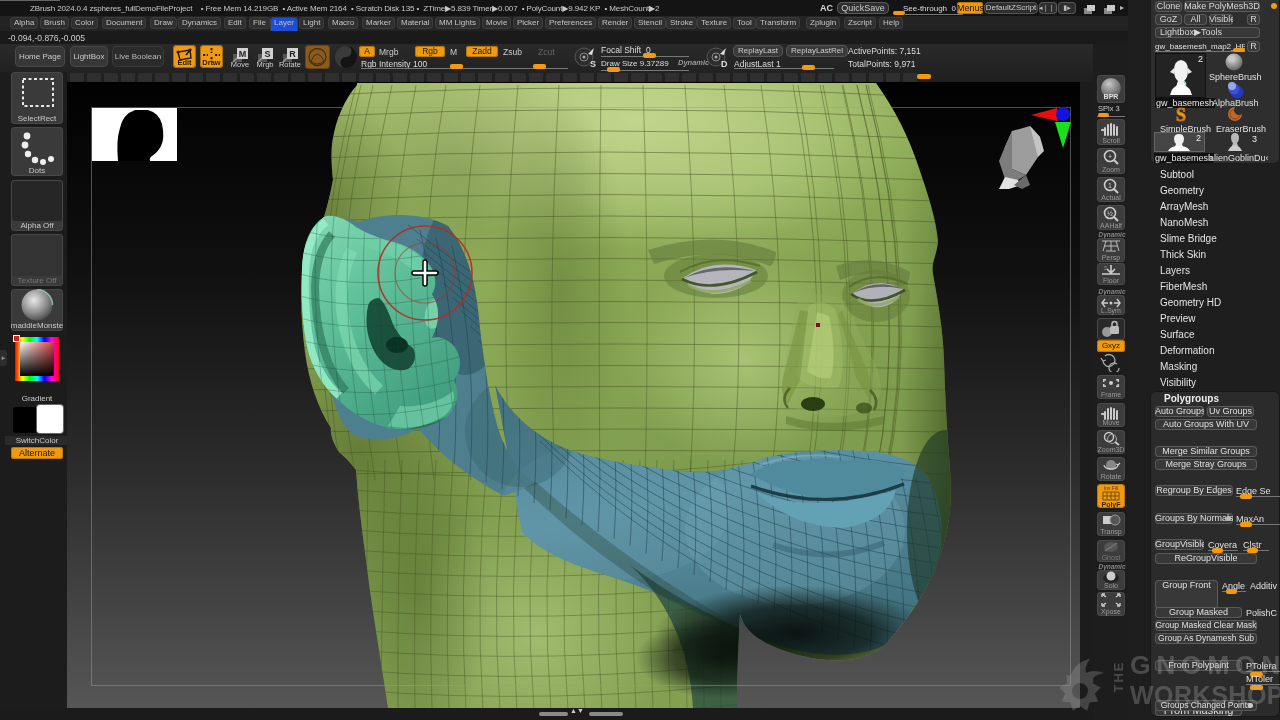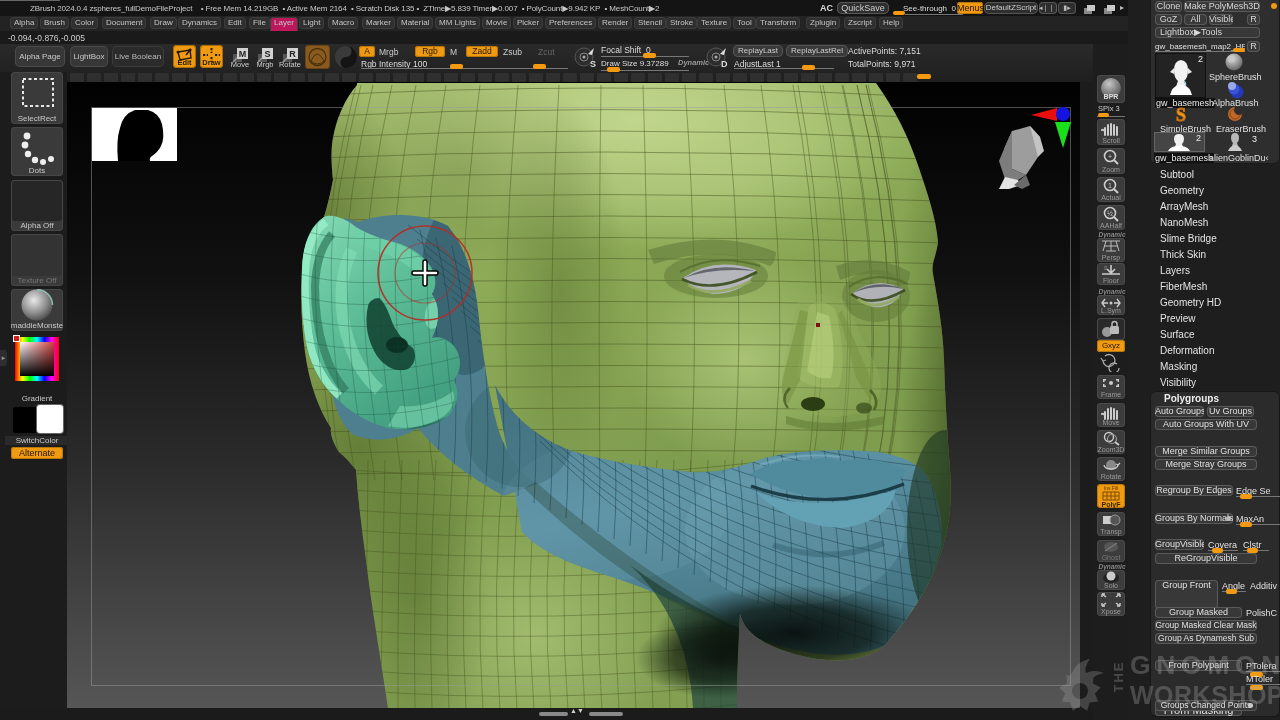--- a/index.html
+++ b/index.html
@@ -28,21 +28,21 @@
 <div class="t" style="left:1120px;top:3px;font-size:8px;color:#bbb;">▸</div>
 <div style="position:absolute;left:0;top:16px;width:1280px;height:15px;background:#232323"></div>
 <div style="position:absolute;left:10px;top:17px;height:12px;line-height:12px;padding:0 4px;background:#2f2f2f;border-radius:4px;box-shadow:inset 0 0 0 1px #3d3d3d;color:#c4c4c4;font-size:8px;white-space:nowrap">Alpha</div>
 <div style="position:absolute;left:40px;top:17px;height:12px;line-height:12px;padding:0 4px;background:#2f2f2f;border-radius:4px;box-shadow:inset 0 0 0 1px #3d3d3d;color:#c4c4c4;font-size:8px;white-space:nowrap">Brush</div>
 <div style="position:absolute;left:71px;top:17px;height:12px;line-height:12px;padding:0 4px;background:#2f2f2f;border-radius:4px;box-shadow:inset 0 0 0 1px #3d3d3d;color:#c4c4c4;font-size:8px;white-space:nowrap">Color</div>
 <div style="position:absolute;left:102px;top:17px;height:12px;line-height:12px;padding:0 4px;background:#2f2f2f;border-radius:4px;box-shadow:inset 0 0 0 1px #3d3d3d;color:#c4c4c4;font-size:8px;white-space:nowrap">Document</div>
 <div style="position:absolute;left:150px;top:17px;height:12px;line-height:12px;padding:0 4px;background:#2f2f2f;border-radius:4px;box-shadow:inset 0 0 0 1px #3d3d3d;color:#c4c4c4;font-size:8px;white-space:nowrap">Draw</div>
 <div style="position:absolute;left:178px;top:17px;height:12px;line-height:12px;padding:0 4px;background:#2f2f2f;border-radius:4px;box-shadow:inset 0 0 0 1px #3d3d3d;color:#c4c4c4;font-size:8px;white-space:nowrap">Dynamics</div>
 <div style="position:absolute;left:224px;top:17px;height:12px;line-height:12px;padding:0 4px;background:#2f2f2f;border-radius:4px;box-shadow:inset 0 0 0 1px #3d3d3d;color:#c4c4c4;font-size:8px;white-space:nowrap">Edit</div>
 <div style="position:absolute;left:249px;top:17px;height:12px;line-height:12px;padding:0 4px;background:#2f2f2f;border-radius:4px;box-shadow:inset 0 0 0 1px #3d3d3d;color:#c4c4c4;font-size:8px;white-space:nowrap">File</div>
-<div style="position:absolute;left:270px;top:17px;height:20px;line-height:12px;padding:0 4px;background:#be185d;border-radius:4px;box-shadow:inset 0 0 0 1px #3d3d3d;color:#c4c4c4;font-size:8px;white-space:nowrap">Layer</div>
+<div style="position:absolute;left:270px;top:17px;height:20px;line-height:12px;padding:0 4px;background:#1d4ed8;border-radius:4px;box-shadow:inset 0 0 0 1px #3d3d3d;color:#c4c4c4;font-size:8px;white-space:nowrap">Layer</div>
 <div style="position:absolute;left:299px;top:17px;height:12px;line-height:12px;padding:0 4px;background:#2f2f2f;border-radius:4px;box-shadow:inset 0 0 0 1px #3d3d3d;color:#c4c4c4;font-size:8px;white-space:nowrap">Light</div>
 <div style="position:absolute;left:328px;top:17px;height:12px;line-height:12px;padding:0 4px;background:#2f2f2f;border-radius:4px;box-shadow:inset 0 0 0 1px #3d3d3d;color:#c4c4c4;font-size:8px;white-space:nowrap">Macro</div>
 <div style="position:absolute;left:362px;top:17px;height:12px;line-height:12px;padding:0 4px;background:#2f2f2f;border-radius:4px;box-shadow:inset 0 0 0 1px #3d3d3d;color:#c4c4c4;font-size:8px;white-space:nowrap">Marker</div>
 <div style="position:absolute;left:397px;top:17px;height:12px;line-height:12px;padding:0 4px;background:#2f2f2f;border-radius:4px;box-shadow:inset 0 0 0 1px #3d3d3d;color:#c4c4c4;font-size:8px;white-space:nowrap">Material</div>
 <div style="position:absolute;left:435px;top:17px;height:12px;line-height:12px;padding:0 4px;background:#2f2f2f;border-radius:4px;box-shadow:inset 0 0 0 1px #3d3d3d;color:#c4c4c4;font-size:8px;white-space:nowrap">MM Lights</div>
 <div style="position:absolute;left:482px;top:17px;height:12px;line-height:12px;padding:0 4px;background:#2f2f2f;border-radius:4px;box-shadow:inset 0 0 0 1px #3d3d3d;color:#c4c4c4;font-size:8px;white-space:nowrap">Movie</div>
 <div style="position:absolute;left:513px;top:17px;height:12px;line-height:12px;padding:0 4px;background:#2f2f2f;border-radius:4px;box-shadow:inset 0 0 0 1px #3d3d3d;color:#c4c4c4;font-size:8px;white-space:nowrap">Picker</div>
 <div style="position:absolute;left:545px;top:17px;height:12px;line-height:12px;padding:0 4px;background:#2f2f2f;border-radius:4px;box-shadow:inset 0 0 0 1px #3d3d3d;color:#c4c4c4;font-size:8px;white-space:nowrap">Preferences</div>
 <div style="position:absolute;left:598px;top:17px;height:12px;line-height:12px;padding:0 4px;background:#2f2f2f;border-radius:4px;box-shadow:inset 0 0 0 1px #3d3d3d;color:#c4c4c4;font-size:8px;white-space:nowrap">Render</div>
 <div style="position:absolute;left:634px;top:17px;height:12px;line-height:12px;padding:0 4px;background:#2f2f2f;border-radius:4px;box-shadow:inset 0 0 0 1px #3d3d3d;color:#c4c4c4;font-size:8px;white-space:nowrap">Stencil</div>
@@ -50,21 +50,21 @@
 <div style="position:absolute;left:697px;top:17px;height:12px;line-height:12px;padding:0 4px;background:#2f2f2f;border-radius:4px;box-shadow:inset 0 0 0 1px #3d3d3d;color:#c4c4c4;font-size:8px;white-space:nowrap">Texture</div>
 <div style="position:absolute;left:733px;top:17px;height:12px;line-height:12px;padding:0 4px;background:#2f2f2f;border-radius:4px;box-shadow:inset 0 0 0 1px #3d3d3d;color:#c4c4c4;font-size:8px;white-space:nowrap">Tool</div>
 <div style="position:absolute;left:756px;top:17px;height:12px;line-height:12px;padding:0 4px;background:#2f2f2f;border-radius:4px;box-shadow:inset 0 0 0 1px #3d3d3d;color:#c4c4c4;font-size:8px;white-space:nowrap">Transform</div>
 <div style="position:absolute;left:806px;top:17px;height:12px;line-height:12px;padding:0 4px;background:#2f2f2f;border-radius:4px;box-shadow:inset 0 0 0 1px #3d3d3d;color:#c4c4c4;font-size:8px;white-space:nowrap">Zplugin</div>
 <div style="position:absolute;left:844px;top:17px;height:12px;line-height:12px;padding:0 4px;background:#2f2f2f;border-radius:4px;box-shadow:inset 0 0 0 1px #3d3d3d;color:#c4c4c4;font-size:8px;white-space:nowrap">Zscript</div>
 <div style="position:absolute;left:879px;top:17px;height:12px;line-height:12px;padding:0 4px;background:#2f2f2f;border-radius:4px;box-shadow:inset 0 0 0 1px #3d3d3d;color:#c4c4c4;font-size:8px;white-space:nowrap">Help</div>
 <div style="position:absolute;left:0;top:31px;width:1280px;height:13px;background:#1a1a1a"></div>
 <div class="t" style="left:8px;top:33px;font-size:8.5px;color:#cfcfcf;">-0.094,-0.876,-0.005</div>
 <div style="position:absolute;left:0;top:44px;width:1280px;height:28px;background:linear-gradient(#2a2a2a,#222)"></div>
 <div style="position:absolute;left:0;top:44px;width:1093px;height:38px;background:linear-gradient(#2a2a2a,#1f1f1f)"></div>
-<div class="b" style="left:15px;top:46px;width:50px;height:21px;background:#373737;color:#ccc;font-size:8px;border-radius:5px;line-height:21px;box-shadow:inset 0 0 0 1px #4a4a4a;">Alpha Page</div>
+<div class="b" style="left:15px;top:46px;width:50px;height:21px;background:#373737;color:#ccc;font-size:8px;border-radius:5px;line-height:21px;box-shadow:inset 0 0 0 1px #4a4a4a;">Home Page</div>
 <div class="b" style="left:70px;top:46px;width:38px;height:21px;background:#373737;color:#ccc;font-size:8px;border-radius:5px;line-height:21px;box-shadow:inset 0 0 0 1px #4a4a4a;">LightBox</div>
 <div class="b" style="left:112px;top:46px;width:52px;height:21px;background:#2b2b2b;color:#bbb;font-size:8px;border-radius:5px;line-height:21px;box-shadow:inset 0 0 0 1px #3a3a3a;">Live Boolean</div>
 <div style="position:absolute;left:173px;top:45px;width:23px;height:23px;background:#f09a12;border-radius:4px;box-shadow:inset 0 0 0 1px #aa6c06">
 <svg width="23" height="23">
       <path d="M5,7 L17,5 L18,13 L7,15 Z" fill="none" stroke="#241800" stroke-width="1.4"></path>
       <circle cx="5" cy="7" r="1.5" fill="#241800"></circle>
       <circle cx="17" cy="5" r="1.5" fill="#241800"></circle>
       <path d="M13,10 L18,4" stroke="#241800" stroke-width="1.6"></path>
     </svg>
 <div style="position:absolute;left:0;top:13px;width:23px;text-align:center;font-size:7.5px;font-weight:bold;color:#2a1c00">Edit</div></div>

